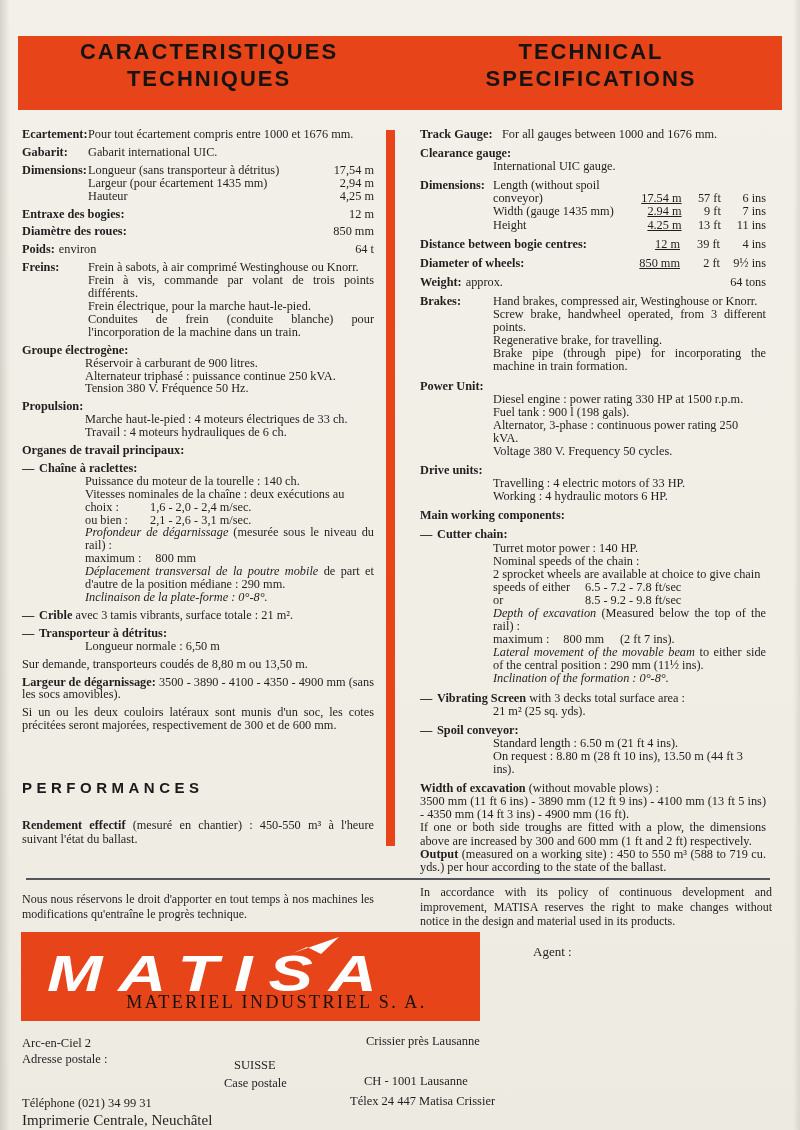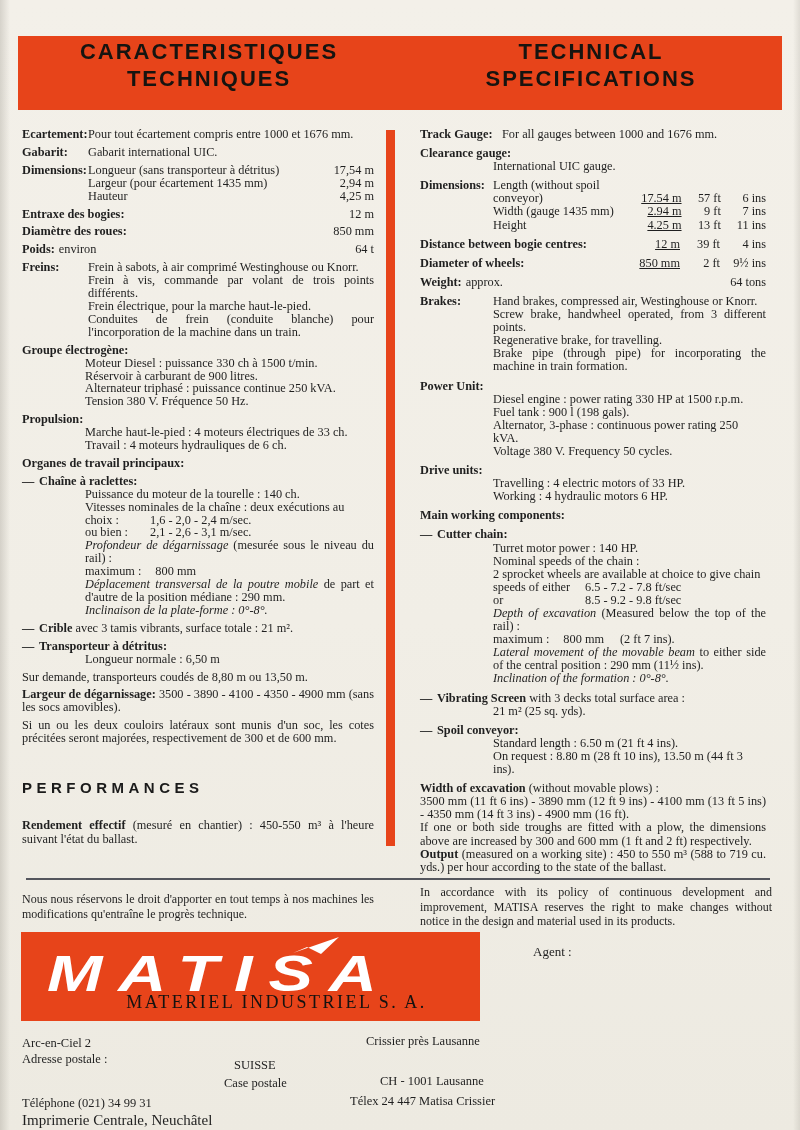--- a/index.html
+++ b/index.html
@@ -69,21 +69,21 @@
              transform:scaleX(1.33);transform-origin:left center;white-space:nowrap;}
   .logo-sub{position:absolute;left:50%;bottom:8px;transform:translateX(calc(-50% + 26px));
             font-size:18px;letter-spacing:2.5px;color:#141210;white-space:nowrap;}
   .logo-dart{position:absolute;left:270px;top:4px;}
   .addr{position:absolute;font-size:12.5px;white-space:nowrap;}
   .a-arc{left:22px;top:1036px;}
   .a-crissier{left:366px;top:1034px;}
   .a-suisse{left:234px;top:1058px;}
   .a-adresse{left:22px;top:1052px;}
   .a-case{left:224px;top:1076px;}
-  .a-ch{left:380px;top:1074px;}
+  .a-ch{left:364px;top:1074px;}
   .a-tel{left:22px;top:1096px;}
   .a-telex{left:350px;top:1094px;}
   .a-imprimerie{left:22px;top:1112px;font-size:15px;}
 </style>
 </head>
 <body>
 
 <div class="page">
 
   <div class="banner">
@@ -148,21 +148,20 @@
         <div class="just">Frein à sabots, à air comprimé Westinghouse ou Knorr.</div>
         <div class="just">Frein à vis, commande par volant de trois points différents.</div>
         <div class="just">Frein électrique, pour la marche haut-le-pied.</div>
         <div class="just">Conduites de frein (conduite blanche) pour l'incorporation de la machine dans un train.</div>
       </span>
     </div>
 
     <div class="blk">
       <div class="b">Groupe électrogène:</div>
       <div class="ind">
-        <div>Moteur Diesel : puissance 330 ch à 1500 t/min.</div>
         <div>Réservoir à carburant de 900 litres.</div>
         <div>Alternateur triphasé : puissance continue 250 kVA.</div>
         <div>Tension 380 V. Fréquence 50 Hz.</div>
       </div>
     </div>
 
     <div class="blk">
       <div class="b">Propulsion:</div>
       <div class="ind">
         <div>Marche haut-le-pied : 4 moteurs électriques de 33 ch.</div>

